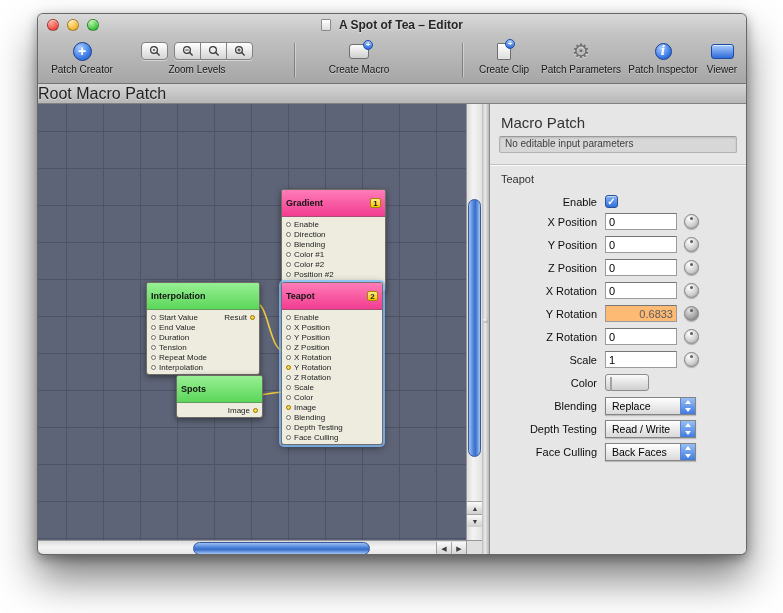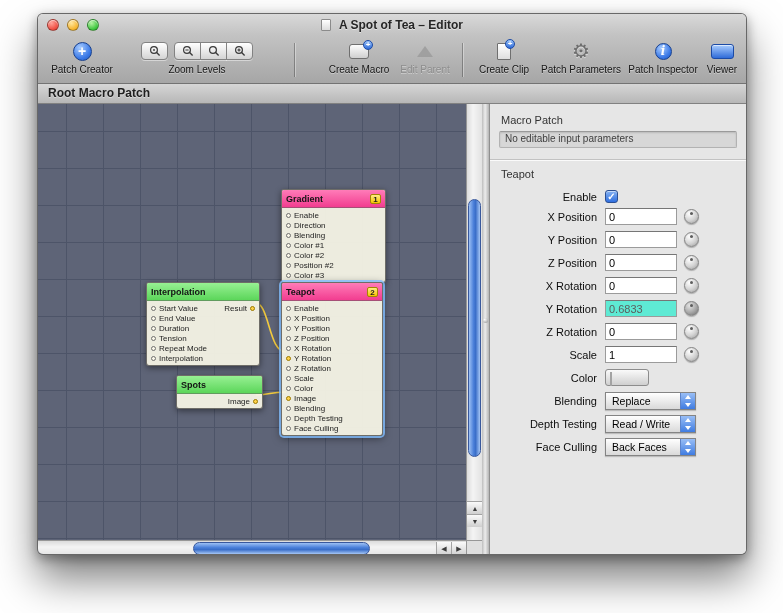--- a/index.html
+++ b/index.html
@@ -40,37 +40,37 @@
   .clip-page { width:14px; height:17px; background:linear-gradient(#ffffff,#dedede); border:1px solid #6f6f6f; border-radius:1px; position:relative; }
   .parent-arrow { width:0; height:0; border-left:8px solid transparent; border-right:8px solid transparent; border-bottom:11px solid #9a9a9a; opacity:.8; }
   .zoom-row { display:flex; align-items:center; justify-content:center; gap:6px; }
   .zgroup { display:flex; }
   .zbtn { width:27px; height:18px; background:linear-gradient(#ffffff,#d4d4d4); border:1px solid #828282; border-radius:4px; display:flex; align-items:center; justify-content:center; box-shadow:0 1px 0 rgba(255,255,255,.45); }
   .zgroup .zbtn { border-radius:0; margin-left:-1px; }
   .zgroup .zbtn:first-child { border-radius:4px 0 0 4px; margin-left:0; }
   .zgroup .zbtn:last-child { border-radius:0 4px 4px 0; }
 
   
-  .crumbbar { height:20px; background:linear-gradient(#d6d6d6,#b7b7b7); border-bottom:1px solid #818181; font-size:12px; font-weight:bold; color:#1f1f1f; line-height:19px; padding-left:10px; text-shadow:0 1px 0 rgba(255,255,255,.4); }
+  .crumbbar { height:20px; background:linear-gradient(#d6d6d6,#b7b7b7); border-bottom:1px solid #818181; font-size:16px; font-weight:normal; color:#1f1f1f; line-height:19px; padding-left:0; text-shadow:0 1px 0 rgba(255,255,255,.4); }
 
   
   .content { position:relative; height:452px; display:flex; }
 
   .canvas-wrap { position:relative; width:444px; height:452px; flex:none; background:#5e6477; }
   .patch-canvas { position:absolute; left:0; top:0; width:428px; height:436px; overflow:hidden;
     background-color:#5e6477;
     background-image:linear-gradient(#4d5468 1px, transparent 1px), linear-gradient(90deg, #4d5468 1px, transparent 1px);
     background-size:37px 37px; background-position:-9px -10px; }
   #wires { position:absolute; left:0; top:0; width:428px; height:436px; pointer-events:none; }
   #wires path { fill:none; stroke:#f3cb3e; stroke-width:1.6; }
 
   
   .node { position:absolute; border:1px solid rgba(25,25,25,.6); border-radius:3px; background:rgba(247,244,229,.94); box-shadow:0 2px 6px rgba(0,0,0,.45); }
   .node.selected { box-shadow:0 0 0 2px rgba(130,190,255,.8), 0 2px 8px rgba(0,0,0,.5); }
-  .node-header { height:18px; display:flex; align-items:center; padding:0 4px; font-size:9px; font-weight:bold; color:#141414; border-bottom:1px solid rgba(0,0,0,.35); border-radius:2px 2px 0 0; }
+  .node-header { height:27px; display:flex; align-items:center; padding:0 4px; font-size:9px; font-weight:bold; color:#141414; border-bottom:1px solid rgba(0,0,0,.35); border-radius:2px 2px 0 0; }
   .node-header.pink  { background:linear-gradient(#ff7cb8,#f23d90); }
   .node-header.green { background:linear-gradient(#97f093,#5cd65a); }
   .badge { margin-left:auto; background:linear-gradient(#ffec85,#f6c402); border:1px solid #a38600; border-radius:2px; font-size:8px; font-weight:bold; min-width:11px; height:10px; line-height:9px; text-align:center; color:#1e1e1e; padding:0 1px; }
   .node-body { padding:2px 0; }
   .port-row { height:10px; display:flex; align-items:center; padding:0 4px; font-size:8px; color:#1d1d1d; white-space:nowrap; }
   .port-row.out-only { justify-content:flex-end; }
   .pin { width:5px; height:5px; border-radius:50%; border:1px solid #6f6f6f; background:#fbf8ea; flex:none; }
   .pin.in { margin-right:3px; }
   .pin.connected { background:#ffd24a; border-color:#9a7800; }
   .port-out { margin-left:auto; display:flex; align-items:center; }
@@ -90,31 +90,31 @@
   .hs-left  { right:15px; }
   .hs-right { right:0; }
   .scroll-corner { position:absolute; right:0; bottom:0; width:16px; height:16px; background:#dfdfdf; border-left:1px solid #979797; border-top:1px solid #979797; }
 
   
   .splitter { width:8px; flex:none; position:relative; background:linear-gradient(90deg,#bdbdbd,#ececec 45%,#b3b3b3); border-right:1px solid #8f8f8f; }
   .dimple { position:absolute; left:1px; top:214px; width:5px; height:5px; border-radius:50%; background:radial-gradient(circle at 35% 30%, #ffffff, #8d8d8d); }
 
   
   .panel { flex:1; background:#e6e6e6; padding:8px 9px; font-size:11px; color:#111; }
-  .panel-label { font-size:11px; color:#333; margin:2px 0 5px 2px; }
+  .panel-label { font-size:15px; color:#333; margin:2px 0 5px 2px; }
   .noparams { height:17px; background:#d7d7d7; border:1px solid #b2b2b2; border-top-color:#9a9a9a; border-radius:2px; font-size:10px; color:#3f3f3f; line-height:14px; padding-left:5px; box-shadow:inset 0 1px 2px rgba(0,0,0,.14); }
   .pdivider { height:1px; background:#c2c2c2; box-shadow:0 1px 0 rgba(255,255,255,.8); margin:11px -9px 0; }
   .section-label { font-size:11px; color:#333; margin:8px 0 8px 2px; }
 
   .prow { display:flex; align-items:center; height:23px; }
   .prow.short { height:17px; }
   .plabel { width:106px; text-align:right; padding-right:8px; font-size:11px; color:#0d0d0d; flex:none; }
   .pctrl { display:flex; align-items:center; }
   .pinput { width:72px; height:17px; border:1px solid #9b9b9b; border-top-color:#767676; background:#fff; font-size:11px; padding:0 3px; font-family:"Liberation Sans",sans-serif; color:#000; }
-  .pinput.disabled { background:#5eead4; color:#5d5d5d; }
+  .pinput.disabled { background:#fdba74; color:#5d5d5d;text-align:right; }
   .knob { width:15px; height:15px; margin-left:7px; border-radius:50%; border:1px solid #848484; position:relative; flex:none;
     background:radial-gradient(circle at 35% 28%, #ffffff, #d2d2d2 55%, #9a9a9a); box-shadow:0 1px 1px rgba(0,0,0,.25); }
   .knob::after { content:""; position:absolute; left:50%; top:2px; width:3px; height:3px; margin-left:-1.5px; border-radius:50%; background:#5e5e5e; }
   .knob.dark { background:radial-gradient(circle at 35% 28%, #e4e4e4, #a7a7a7 55%, #6e6e6e); }
   .checkbox { width:13px; height:13px; border-radius:3px; background:linear-gradient(#86b3f3,#2f6fe0); border:1px solid #2b4f93; color:#fff; font-size:10px; font-weight:bold; line-height:12px; text-align:center; box-shadow:inset 0 1px 0 rgba(255,255,255,.5); }
   .checkbox::after { content:"✓"; }
   .colorwell { width:44px; height:17px; border:1px solid #8c8c8c; border-radius:3px; background:linear-gradient(#fafafa,#cfcfcf); padding:3px 4px; }
   .swatch { width:100%; height:100%; background:#fff; border:1px solid #a3a3a3; }
   .popup { width:91px; height:18px; border:1px solid #848484; border-radius:0; background:linear-gradient(#ffffff,#d9d9d9); display:flex; align-items:center; box-shadow:0 1px 1px rgba(0,0,0,.18); overflow:hidden; }
   .popup-text { flex:1; padding-left:6px; font-size:10.5px; color:#000; white-space:nowrap; overflow:hidden; }
@@ -189,26 +189,20 @@
 
         <div class="titem" style="left:284px; width:74px;">
           <div class="icon-row">
               <span class="macro-box">
                 <span class="plus-badge">+</span>
               </span>
             </div>
           <div class="tlabel">Create Macro</div>
         </div>
 
-        <div class="titem disabled" style="left:356px; width:62px;">
-          <div class="icon-row">
-              <span class="parent-arrow"></span>
-            </div>
-          <div class="tlabel">Edit Parent</div>
-        </div>
 
         <span class="tsep" style="left:424px;"></span>
 
         <div class="titem" style="left:432px; width:68px;">
           <div class="icon-row">
               <span class="clip-page">
                 <span class="plus-badge">+</span>
               </span>
             </div>
           <div class="tlabel">Create Clip</div>

